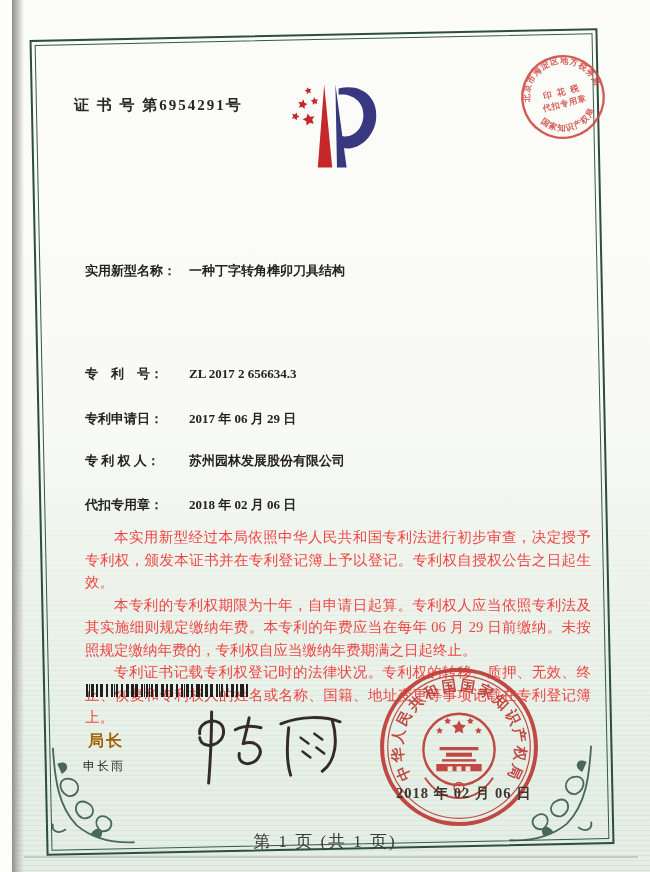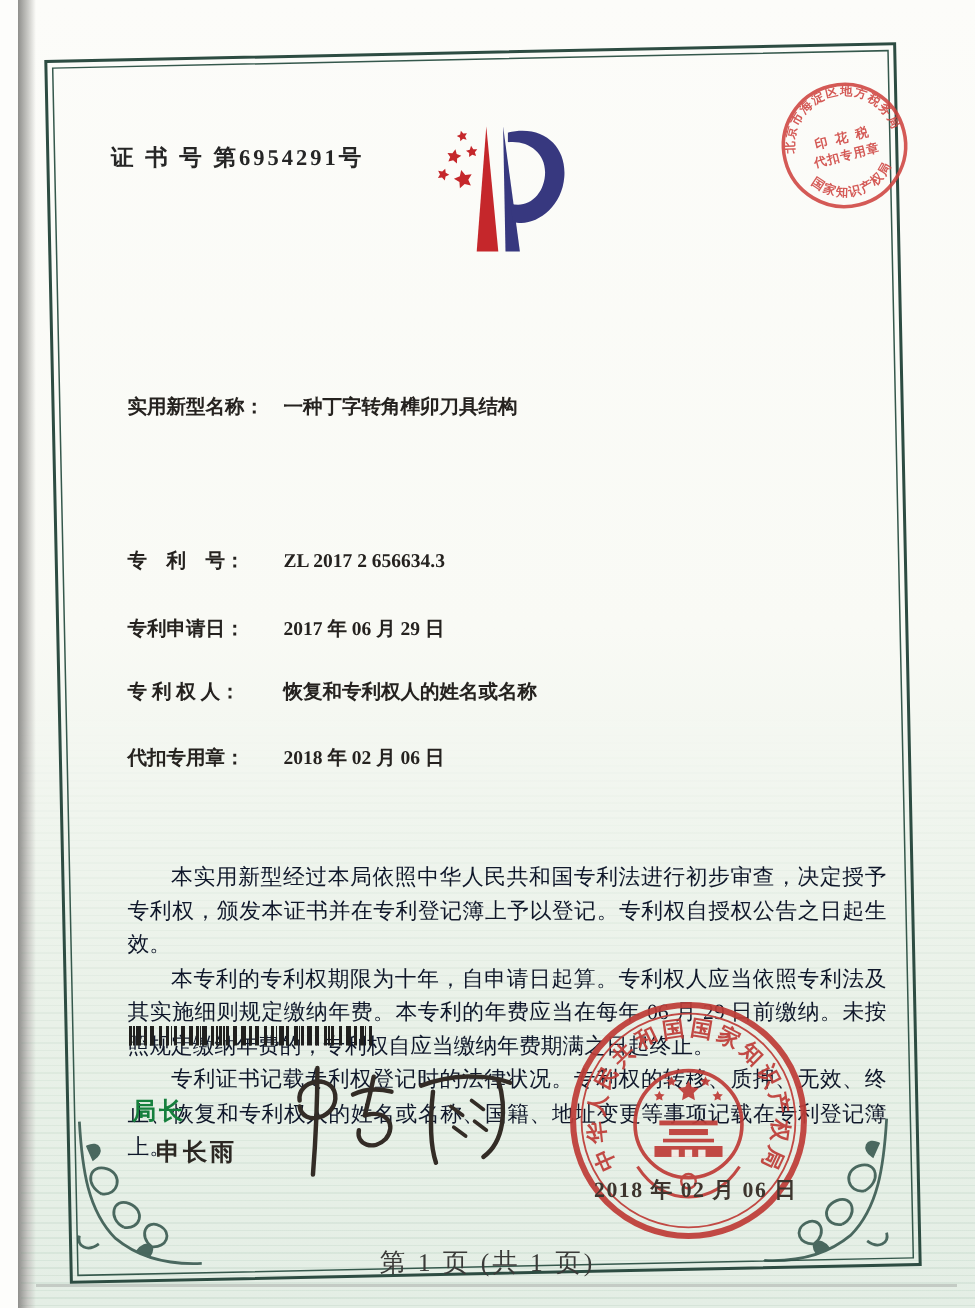--- a/index.html
+++ b/index.html
@@ -20,31 +20,31 @@
          border:2px solid #2d4c42;transform:rotate(-1.2deg);}
   .frame::after{content:"";position:absolute;inset:3px;border:1px solid #35584c;}
   
   .cert-no{position:absolute;left:74px;top:96px;font-size:15px;letter-spacing:2px;color:#262626;font-weight:600;}
   .logo{position:absolute;left:266px;top:78px;width:126px;height:96px;}
   .title{position:absolute;left:55px;top:178px;width:540px;text-align:center;
          font-size:33px;font-weight:700;letter-spacing:9px;color:#1d1d1d;}
   .field{position:absolute;left:85px;font-size:13px;color:#25221f;font-weight:600;white-space:nowrap;}
   .field .lab{display:inline-block;min-width:104px;}
   .f0{top:262px}.f1{top:321px}.f2{top:365px}.f3{top:410px}.f4{top:452px}.f5{top:496px}
-  .body-text{position:absolute;left:85px;top:526px;width:506px;color:#0f172a;
-         font-size:14.5px;line-height:22.5px;text-align:justify;margin-top:48px;}
+  .body-text{position:absolute;left:85px;top:526px;width:506px;color:#ef4444;
+         font-size:14.5px;line-height:22.5px;text-align:justify;}
   .body-text p{margin:0;text-indent:2em;}
   .barcode{position:absolute;left:86px;top:684px;width:164px;height:13px;
          background-image:
            repeating-linear-gradient(90deg,#20201e 0 2px,rgba(0,0,0,0) 2px 5px),
            repeating-linear-gradient(90deg,#20201e 0 1px,rgba(0,0,0,0) 1px 7px),
            repeating-linear-gradient(90deg,rgba(0,0,0,0) 0 3px,#20201e 3px 4px,rgba(0,0,0,0) 4px 11px);}
-  .director-title{position:absolute;left:88px;top:731px;font-size:16px;font-weight:700;color:#15803d;
+  .director-title{position:absolute;left:88px;top:731px;font-size:16px;font-weight:700;color:#a16207;
          font-family:"Liberation Sans","DejaVu Sans",sans-serif;letter-spacing:2px;}
-  .director-name{position:absolute;left:104px;top:758px;font-size:16px;font-weight:700;color:#2c2823;
+  .director-name{position:absolute;left:83px;top:758px;font-size:12px;font-weight:400;color:#2c2823;
          font-family:"Liberation Sans","DejaVu Sans",sans-serif;letter-spacing:2px;}
   .signature{position:absolute;left:178px;top:706px;width:168px;height:84px;}
   .seal{position:absolute;left:378px;top:666px;width:162px;height:162px;opacity:.93;}
   .seal-date{position:absolute;left:396px;top:784px;width:150px;font-size:14.5px;font-weight:700;
          color:#3d352e;letter-spacing:1px;white-space:nowrap;}
   .footer{position:absolute;left:55px;top:830px;width:540px;text-align:center;
          font-size:17px;letter-spacing:2px;color:#3a3a38;}
   .orn{position:absolute;width:96px;height:102px;opacity:.85;}
   .orn-left{left:42px;top:744px;}
   .orn-right{left:506px;top:742px;transform:scaleX(-1);}
@@ -84,21 +84,21 @@
   <div class="field f0">
     <span class="lab">实用新型名称：</span><span class="val">一种丁字转角榫卯刀具结构</span>
   </div>
   <div class="field f2">
     <span class="lab">专　利　号：</span><span class="val">ZL 2017 2 656634.3</span>
   </div>
   <div class="field f3">
     <span class="lab">专利申请日：</span><span class="val">2017 年 06 月 29 日</span>
   </div>
   <div class="field f4">
-    <span class="lab">专 利 权 人：</span><span class="val">恢复和专利权人的姓名或名称</span>
+    <span class="lab">专 利 权 人：</span><span class="val">苏州园林发展股份有限公司</span>
   </div>
   <div class="field f5">
     <span class="lab">代扣专用章：</span><span class="val">2018 年 02 月 06 日</span>
   </div>
 
   <div class="body-text">
     <p>本实用新型经过本局依照中华人民共和国专利法进行初步审查，决定授予专利权，颁发本证书并在专利登记簿上予以登记。专利权自授权公告之日起生效。</p>
     <p>本专利的专利权期限为十年，自申请日起算。专利权人应当依照专利法及其实施细则规定缴纳年费。本专利的年费应当在每年 06 月 29 日前缴纳。未按照规定缴纳年费的，专利权自应当缴纳年费期满之日起终止。</p>
     <p>专利证书记载专利权登记时的法律状况。专利权的转移、质押、无效、终止、恢复和专利权人的姓名或名称、国籍、地址变更等事项记载在专利登记簿上。</p>
   </div>

